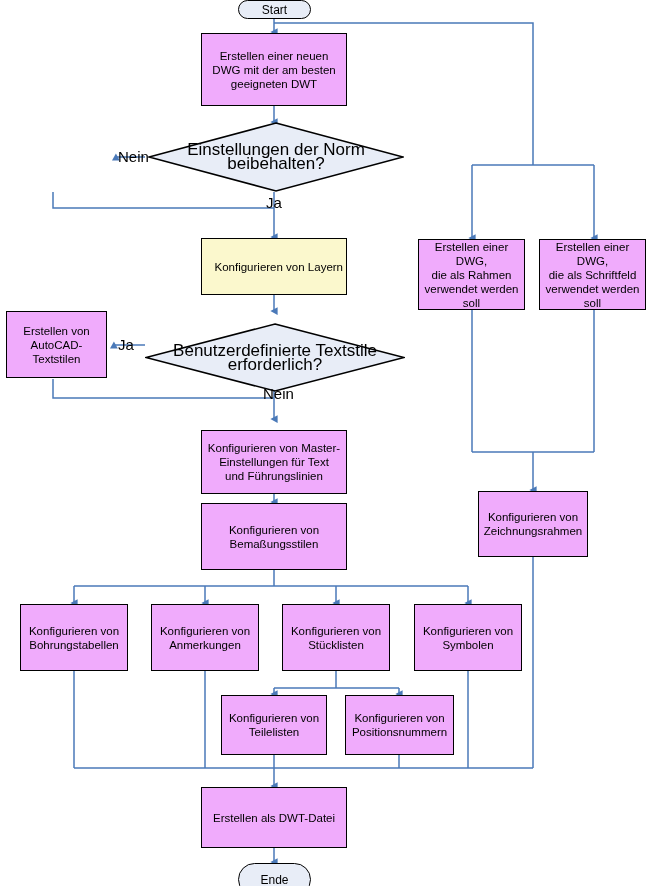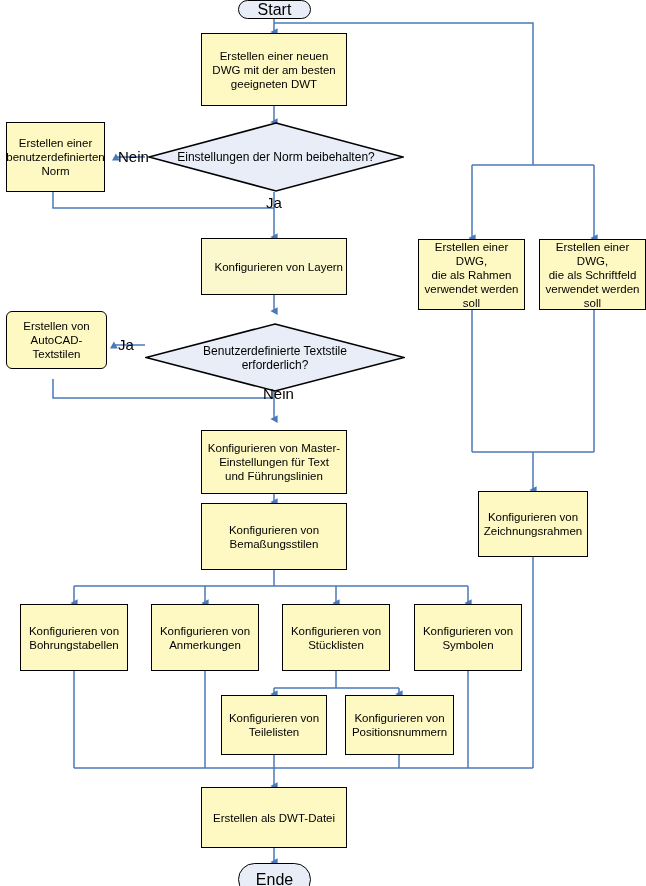--- a/index.html
+++ b/index.html
@@ -31,51 +31,51 @@
     display: flex;
     align-items: center;
     justify-content: center;
     text-align: center;
     color: #000000;
     font-size: 11.5px;
     line-height: 14px;
     letter-spacing: 0px;
   }
   .process {
-    background: #fef9c3;
+    background: #f0abfc;
     border: 1.4px solid #000000;
   }
   .process.highlight {
     background: #fbf8cd;
   }
   .terminator {
     background: #e8edf7;
     border: 1.4px solid #000000;
     border-radius: 999px;
-    font-size: 16px;
+    font-size: 12px;
   }
   .decision-wrap {
     position: absolute;
   }
   .decision-wrap svg {
     position: absolute;
     left: 0;
     top: 0;
   }
   .decision-label {
     position: absolute;
     left: 0;
     top: 0;
     width: 100%;
     height: 100%;
     display: flex;
     align-items: center;
     justify-content: center;
     text-align: center;
-    font-size: 12px;
+    font-size: 17px;
     line-height: 14px;
     color: #000000;
   }
   .edge-label {
     position: absolute;
     font-size: 15px;
     line-height: 11px;
     color: #000000;
     background: transparent;
     white-space: nowrap;
@@ -158,43 +158,38 @@
   <div class="node terminator" style="left:238px; top:0px; width:73px; height:19px;">
     <span class="nodetext">Start</span>
   </div>
 
   <div class="node process" style="left:201px; top:33px; width:146px; height:73px;">
     <span class="nodetext">Erstellen einer neuen
 DWG mit der am besten
 geeigneten DWT</span>
   </div>
 
-  <div class="node process" style="left:6px; top:122px; width:99px; height:70px;">
-    <span class="nodetext">Erstellen einer
-benutzerdefinierten
-Norm</span>
-  </div>
 
   <div class="decision-wrap" style="left:148px; top:122px; width:256px; height:70px;">
     <svg width="256" height="70" viewBox="0 0 256 70" xmlns="http://www.w3.org/2000/svg">
       <polygon points="128,1 255,35 128,69 1,35" fill="#e8edf7" stroke="#000000" stroke-width="1.6"></polygon>
     </svg>
     <div class="decision-label">
       <span class="nodetext">Einstellungen der Norm beibehalten?</span>
     </div>
   </div>
 
   <div class="edge-label" style="left:118px; top:151px;">Nein</div>
   <div class="edge-label" style="left:266px; top:197px;">Ja</div>
 
   <div class="node process highlight" style="left:201px; top:238px; width:146px; height:57px;justify-content:flex-end;">
     <span class="nodetext">Konfigurieren von Layern</span>
   </div>
 
-  <div class="node process" style="left:6px; top:311px; width:101px; height:58px;border-radius:6px;">
+  <div class="node process" style="left:6px; top:311px; width:101px; height:67px;">
     <span class="nodetext">Erstellen von
 AutoCAD-
 Textstilen</span>
   </div>
 
   <div class="decision-wrap" style="left:145px; top:323px; width:260px; height:69px;">
     <svg width="260" height="69" viewBox="0 0 260 69" xmlns="http://www.w3.org/2000/svg">
       <polygon points="130,1 259,34.5 130,68 1,34.5" fill="#e8edf7" stroke="#000000" stroke-width="1.6"></polygon>
     </svg>
     <div class="decision-label">

